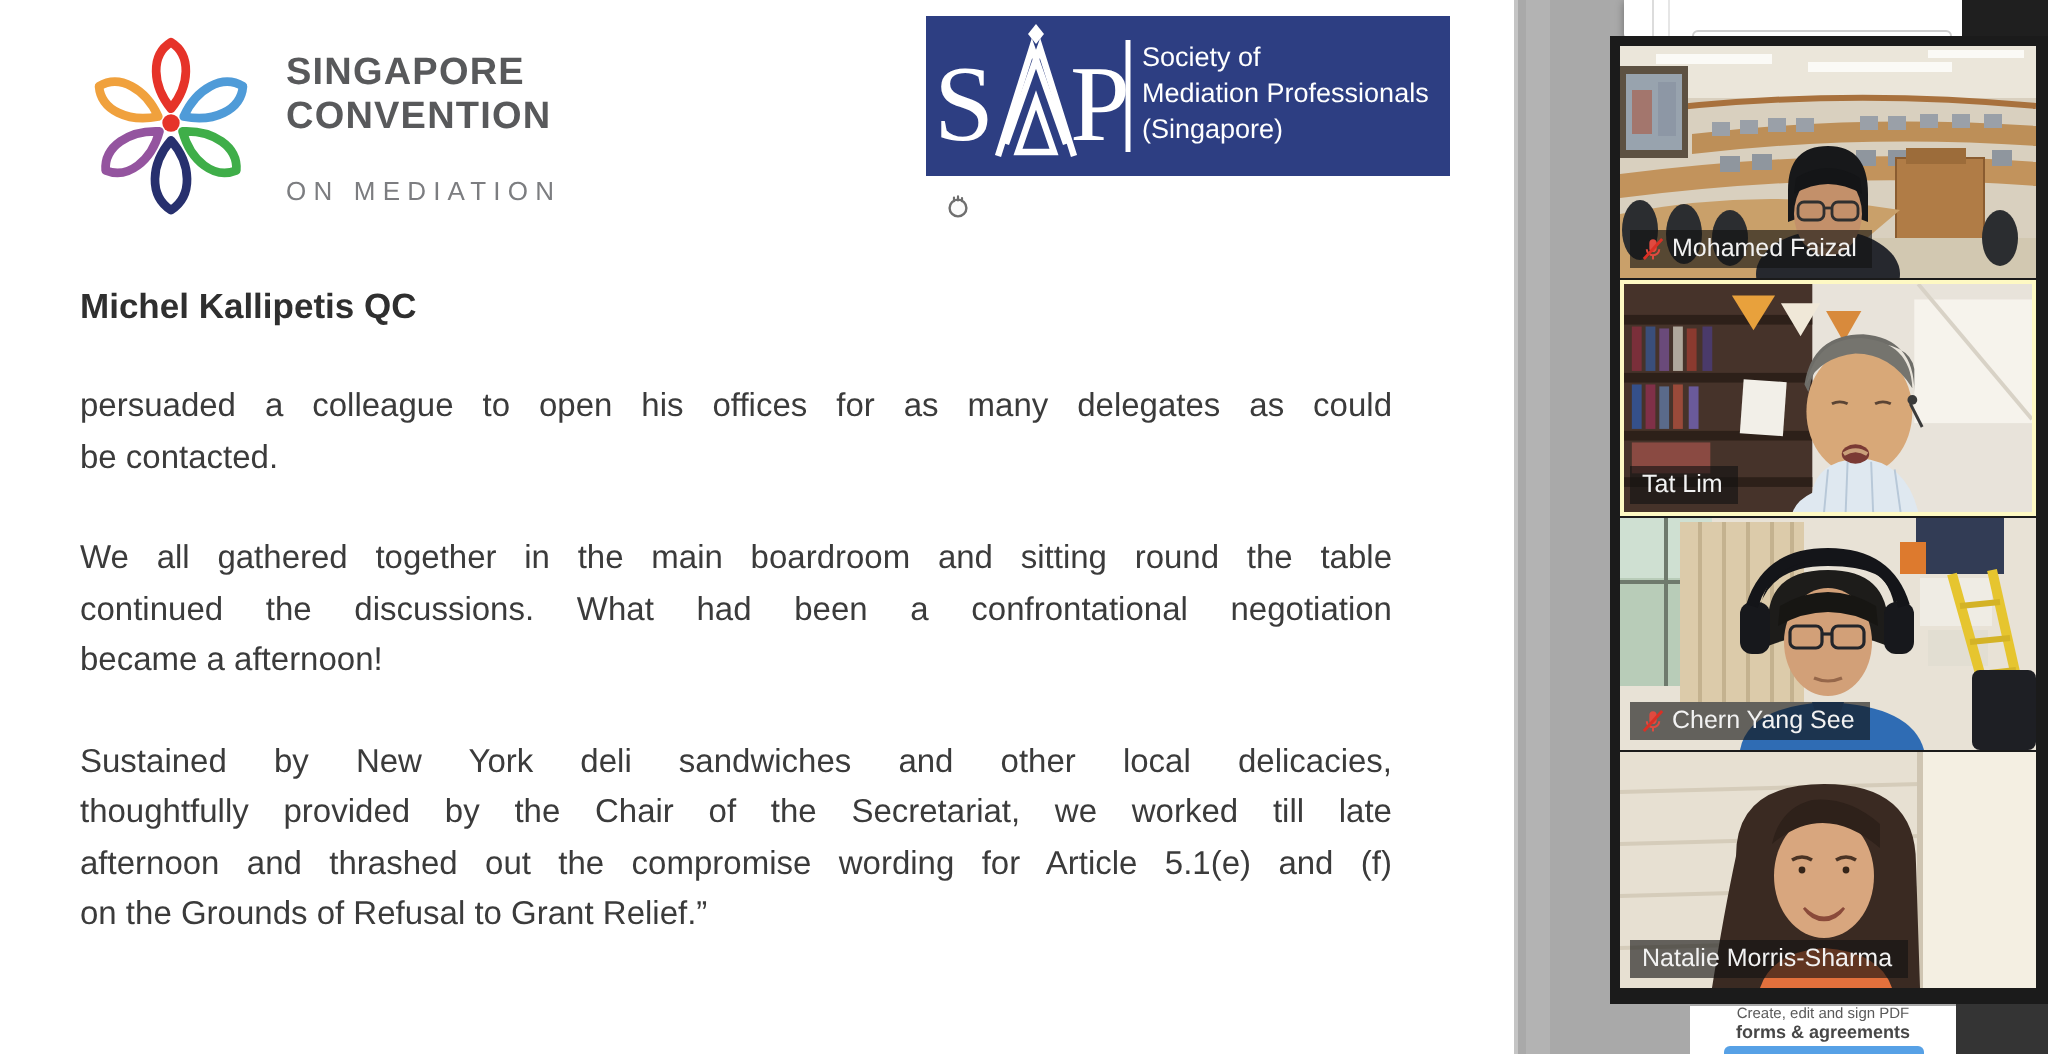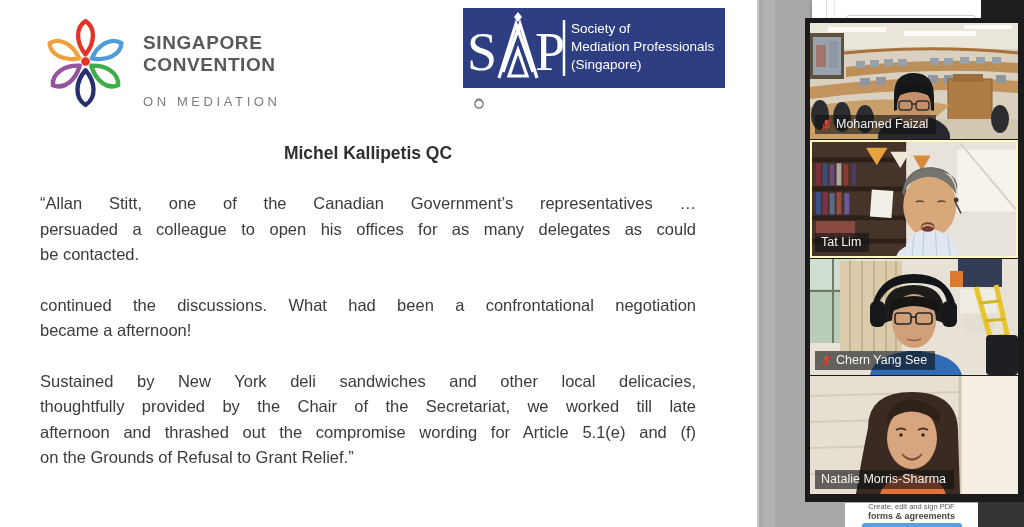--- a/index.html
+++ b/index.html
@@ -5,31 +5,31 @@
   html,body{margin:0;padding:0;}
   body{
     width:1024px;height:527px;position:relative;overflow:hidden;
     font-family:"Liberation Sans",sans-serif;background:#a9a9a9;
   }
   
   .slide{position:absolute;left:0;top:0;width:757px;height:527px;background:#ffffff;}
   .slide-edge{position:absolute;left:757px;top:0;width:2px;height:527px;background:#c4c4c4;}
   .edge-band{position:absolute;left:763px;top:0;width:12px;height:527px;background:#b3b3b3;}
 
-  .scm-logo{position:absolute;left:38px;top:14px;display:flex;align-items:flex-end;}
+  .scm-logo{position:absolute;left:38px;top:14px;display:flex;align-items:flex-start;}
   .scm-text{margin-left:10px;margin-top:12px;}
   .scm-text .l1,.scm-text .l2{font-size:19px;font-weight:bold;color:#58595b;letter-spacing:.6px;line-height:22px;}
   .scm-text .l3{font-size:13px;color:#7c7d80;letter-spacing:3.6px;margin-top:18px;}
 
   .smp-logo{position:absolute;left:463px;top:8px;width:262px;height:80px;}
 
   .cursor-wrap{position:absolute;left:473px;top:96px;}
 
   .quote-block{position:absolute;left:40px;top:143px;width:656px;color:#3b3b3b;}
-  .q-head{font-size:17.5px;font-weight:bold;color:#2f2f2f;margin:0 0 27px 0;text-align:center;}
+  .q-head{font-size:17.5px;font-weight:bold;color:#2f2f2f;margin:0 0 27px 0;}
   .q-para{margin:0 0 25px 0;font-size:16.5px;line-height:25.5px;}
   .qline{text-align:justify;text-align-last:justify;}
   .qline.last{text-align-last:left;}
 
   
   .search-popup{
     position:absolute;left:812px;top:0;width:170px;height:20px;background:#ffffff;
     border-radius:0 0 3px 3px;box-shadow:0 1px 4px rgba(0,0,0,.35);
   }
   .popup-sheet{position:absolute;left:14px;top:0;width:1px;height:20px;background:#dcdcdc;}
@@ -115,26 +115,26 @@
     <svg width="12" height="14" viewBox="0 0 12 14">
       <circle cx="6" cy="8" r="4.2" fill="#fafafa" stroke="#6e6e6e" stroke-width="1.2"></circle>
       <path d="M4,4.6 L4,2.8 M6,4.2 L6,2.2 M8,4.6 L8,3" stroke="#6e6e6e" stroke-width="1.1" stroke-linecap="round"></path>
     </svg>
   </div>
 
   <div class="quote-block">
     <p class="q-head">Michel Kallipetis QC</p>
 
     <div class="q-para">
-      <div class="qline">“Allan Stitt, one of the Canadian Government’s representatives …</div>
       <div class="qline">persuaded a colleague to open his offices for as many delegates as could</div>
       <div class="qline last">be contacted.</div>
     </div>
 
     <div class="q-para">
+      <div class="qline">We all gathered together in the main boardroom and sitting round the table</div>
       <div class="qline">continued the discussions.  What had been a confrontational negotiation</div>
       <div class="qline last">became a afternoon!</div>
     </div>
 
     <div class="q-para">
       <div class="qline">Sustained by New York deli sandwiches and other local delicacies,</div>
       <div class="qline">thoughtfully provided by the Chair of the Secretariat, we worked till late</div>
       <div class="qline">afternoon and thrashed out the compromise wording for Article 5.1(e) and (f)</div>
       <div class="qline last">on the Grounds of Refusal to Grant Relief.”</div>
     </div>

